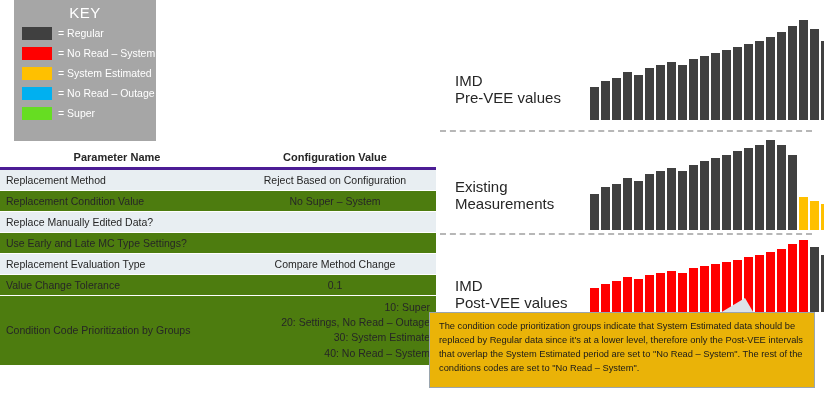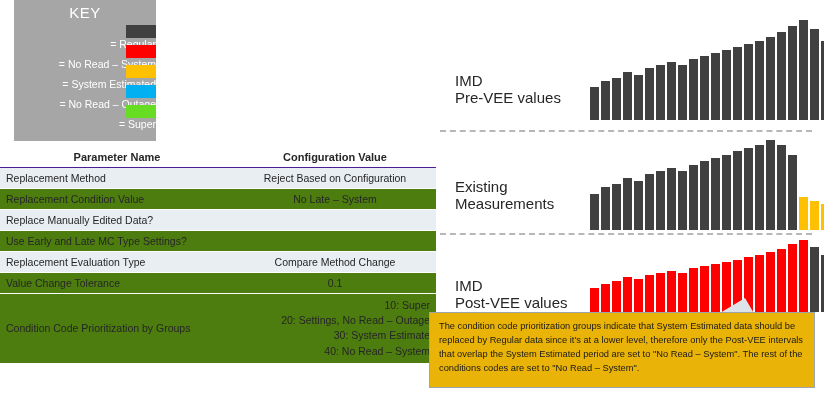--- a/index.html
+++ b/index.html
@@ -26,24 +26,23 @@
   }
   #key-title {
     text-align: center;
     font-size: 15px;
     color: #ffffff;
     padding-top: 4px;
     letter-spacing: 0.5px;
   }
   .key-row {
     display: flex;
-    align-items: flex-end;
+    align-items: center;
     margin: 4px 0 0 8px;
     height: 16px;
-    flex-direction: column;
   }
   .key-swatch {
     width: 30px;
     height: 13px;
     flex: 0 0 auto;
   }
   .key-label {
     font-size: 10.5px;
     color: #ffffff;
     margin-left: 6px;
@@ -65,21 +64,21 @@
     padding: 4px 6px;
     vertical-align: middle;
     border-bottom: 1px solid #ffffff;
   }
   #param-table th {
     font-size: 11px;
     font-weight: bold;
     text-align: center;
     background: #ffffff;
     padding-top: 3px;
-    border-bottom: 1px solid #4c1d95;
+    border-bottom: 3px solid #4c1d95;
   }
   .col-name { width: 222px; }
   .col-val  { width: 190px; text-align: center; }
   tr.shade td { background: #e8eef2; }
   tr.plain td { background: #4d7c0f; }
   td.name-cell { padding-left: 28px; }
   td.name-cell.nopad { padding-left: 10px; }
   .multiline-val {
     text-align: right;
     line-height: 1.45;
@@ -178,21 +177,21 @@
       <th class="col-val">Configuration Value</th>
     </tr>
   </thead>
   <tbody id="table-body">
       <tr class="shade">
         <td class="name-cell">Replacement Method</td>
         <td class="col-val">Reject Based on Configuration</td>
       </tr>
       <tr class="plain">
         <td class="name-cell">Replacement Condition Value</td>
-        <td class="col-val">No Late – System</td>
+        <td class="col-val">No Super – System</td>
       </tr>
       <tr class="shade">
         <td class="name-cell">Replace Manually Edited Data?</td>
         <td class="col-val"></td>
       </tr>
       <tr class="plain">
         <td class="name-cell nopad">Use Early and Late MC Type Settings?</td>
         <td class="col-val"></td>
       </tr>
       <tr class="shade">

